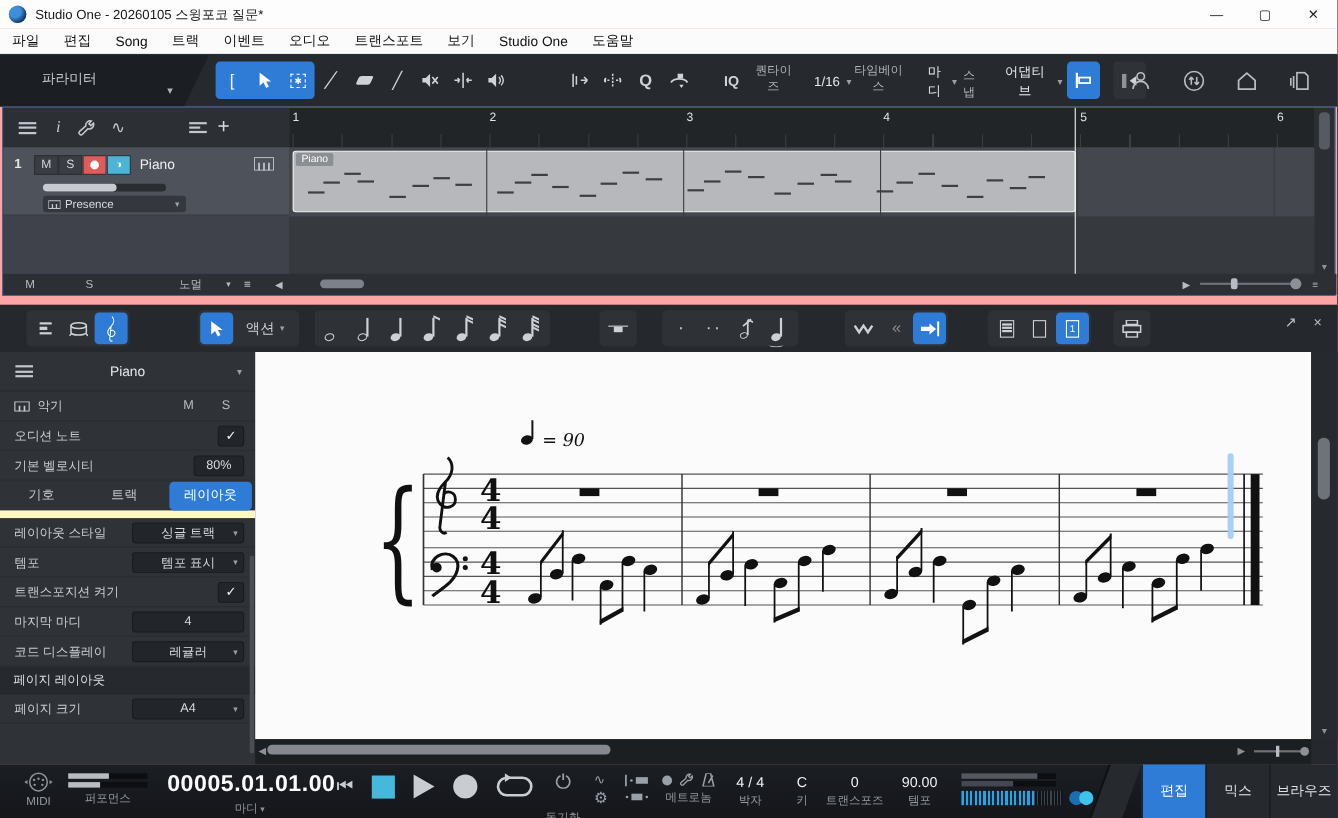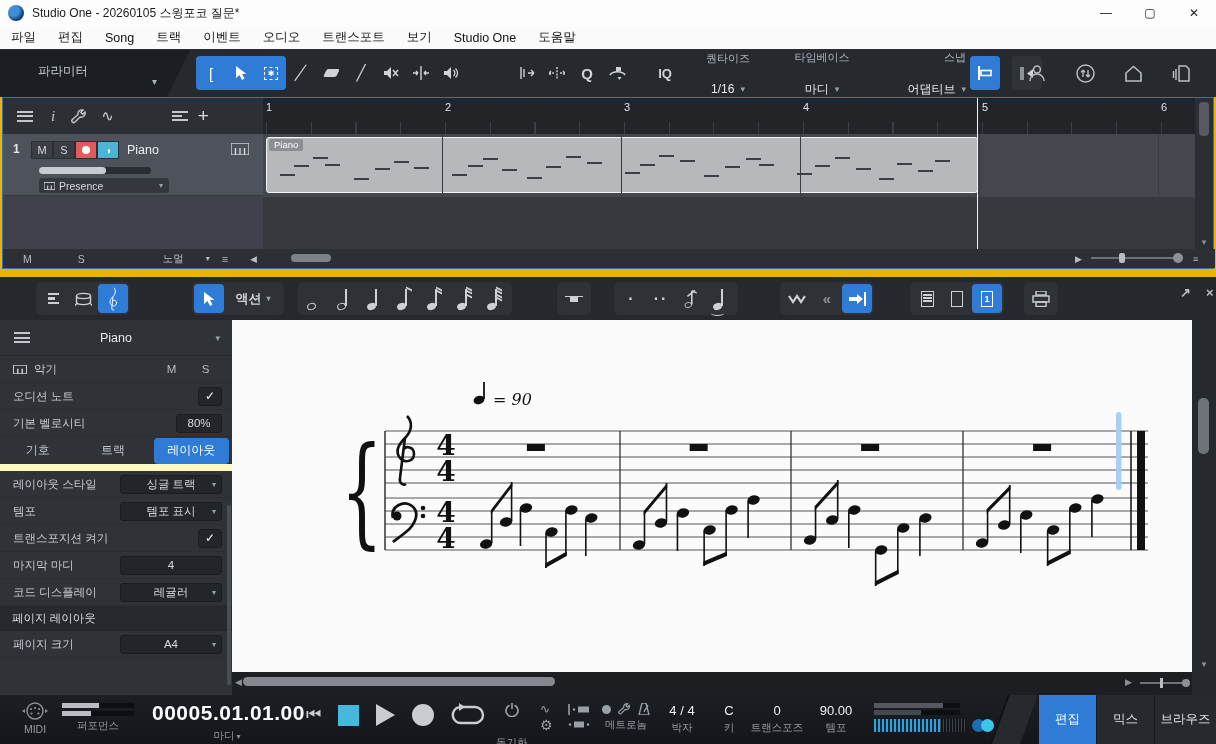--- a/index.html
+++ b/index.html
@@ -1,18 +1,18 @@
 <!DOCTYPE html>
 <html><head>
 <meta charset="utf-8">
 <style>
   * { margin:0; padding:0; box-sizing:border-box; }
   html,body { width:1216px; height:744px; overflow:hidden; background:#000;
     font-family:"Liberation Sans", sans-serif; }
-  #app { position:relative; width:1216px; height:744px; background:#eab308; }
+  #app { position:relative; width:1216px; height:744px; background:#fca5a5; }
   .abs { position:absolute; }
   .flex { display:flex; align-items:center; }
 
   
   #titlebar { left:0; top:0; width:1216px; height:26px; background:#fdfdfd; display:flex; align-items:center; }
   #app-logo { width:16px; height:16px; border-radius:50%; margin:0 8px 0 8px;
     background:radial-gradient(circle at 35% 35%, #3f8fd8 0 35%, #123a6e 70%, #0b2448 100%); }
   #title-text { font-size:12px; color:#1a1a1a; }
   .wctl { width:44px; height:26px; display:flex; align-items:center; justify-content:center; color:#222; font-size:12px; }
   #win-controls { position:absolute; right:0; top:0; display:flex; }
@@ -26,21 +26,21 @@
   #param-dd { left:0; top:0; width:190px; height:47px; background:#1b1e22;
     clip-path:polygon(0 0,100% 0,88% 100%,0 100%); color:#c7cbd1; }
   #param-dd .lbl { position:absolute; left:38px; top:13px; font-size:12.5px; }
   #param-dd .car { position:absolute; left:152px; top:26px; font-size:10px; color:#aeb3ba; }
   .tbtn { width:30px; height:34px; display:flex; align-items:center; justify-content:center; color:#cfd3d9; font-size:15px; border-radius:4px; }
   .tool-sel { background:#2e7cd6; border-radius:4px; }
   .grp { position:absolute; top:6px; display:flex; }
   .stack-lbl { font-size:11px; color:#aeb3ba; text-align:center; }
   .stack-val { font-size:12px; color:#e8eaee; text-align:center; }
   .ddcaret { font-size:9px; color:#9aa0a8; margin-left:6px; }
-  .vstack { display:flex; flex-direction:column; justify-content:center; gap:16px; height:35px; }
+  .vstack { display:flex; justify-content:center; gap:16px; height:35px; }
   svg.ic { display:block; }
 
   
   #arrange { left:2px; top:97px; width:1212px; height:172px; background:#36393e; border:1px solid #3d6db3; }
   #arr-headcol { left:0; top:0; width:260px; height:170px; background:#3f424a; }
   #arr-tools { left:0; top:0; width:260px; height:36px; background:#2c2f34; display:flex; align-items:center; color:#c3c7cd; }
   #arr-ruler { left:260px; top:0; width:932px; height:36px; background:#222528;
      background-image:repeating-linear-gradient(90deg,#3a3d42 0 1px,transparent 1px 44.75px); background-position:3px 24px; background-size:100% 12px; background-repeat:repeat-x; }
   .ruler-num { position:absolute; top:3px; font-size:11px; color:#dfe2e6; }
   #track-row { left:0; top:36px; width:260px; height:62px; background:#4e525a; border-bottom:1px solid #36393e; }
@@ -61,21 +61,21 @@
   #playhead-arr { left:714px; top:0; width:1px; height:151px; background:#f2f3f5; margin-left:260px; }
   #arr-bottom { left:0; top:151px; width:1212px; height:19px; background:#2c2f34; color:#b9bdc3; font-size:10.5px; }
   #arr-hscroll { position:absolute; left:270px; top:155px; width:790px; height:10px; }
   #arr-hthumb { position:absolute; left:18px; top:1px; width:40px; height:8px; background:#7d8188; border-radius:4px; }
   #arr-zoom { position:absolute; left:1088px; top:159px; width:92px; height:2px; background:#6e7278; }
   #arr-vscroll { left:1192px; top:0; width:18px; height:151px; background:#2b2e33; }
   #arr-vthumb { position:absolute; left:4px; top:4px; width:10px; height:34px; background:#565a61; border-radius:4px; }
 
   
   #score-ed { left:0; top:277px; width:1216px; height:418px; background:#25282c; }
-  #sc-toolbar { left:12px; top:0; width:1096px; height:43px;font-weight:bold; }
+  #sc-toolbar { left:0; top:0; width:1096px; height:43px; }
   .scgrp { position:absolute; top:5px; height:33px; background:#2e3136; border-radius:5px; display:flex; align-items:center; padding:0 2px; }
   .scbtn { min-width:30px; height:29px; display:flex; align-items:center; justify-content:center; color:#cdd1d7; font-size:13px; border-radius:4px; padding:0 3px; }
   .scbtn.sel { background:#2e7cd6; color:#fff; }
   
   .nh { width:9px; height:7px; border-radius:50%; transform:rotate(-18deg); }
   .nh.hollow { border:1.6px solid #cdd1d7; } .nh.fill { background:#cdd1d7; }
   .note-ico { position:relative; width:16px; height:24px; }
   .note-ico .nh { position:absolute; left:0; bottom:1px; }
   .note-ico .stem { position:absolute; left:8px; bottom:5px; width:1.5px; height:17px; background:#cdd1d7; }
   .note-ico .flag { position:absolute; left:9px; width:6px; height:2px; background:#cdd1d7; transform:skewY(25deg); }

